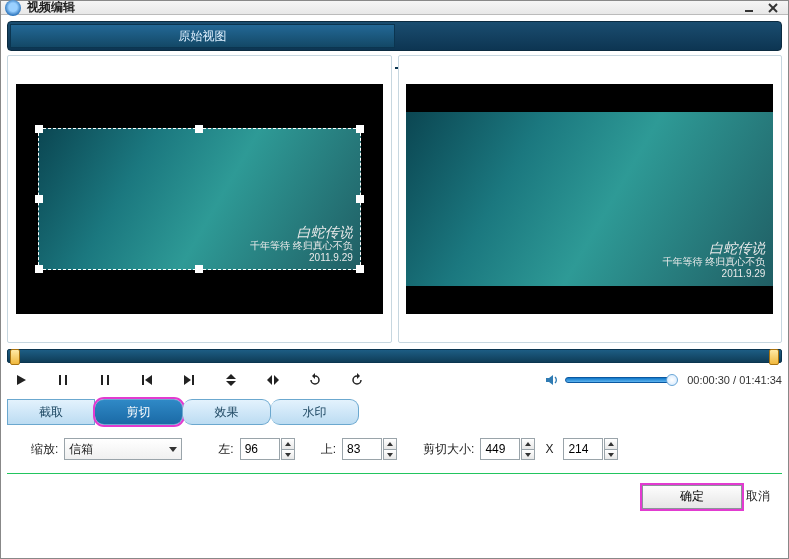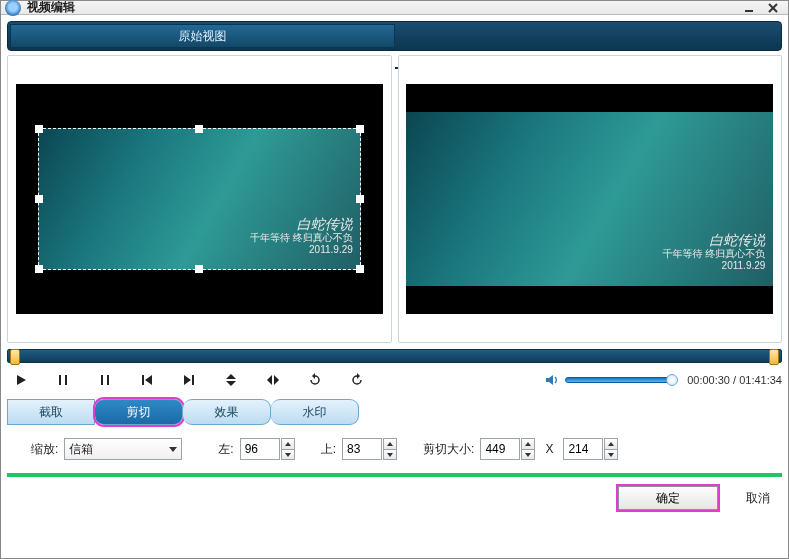--- a/index.html
+++ b/index.html
@@ -14,21 +14,21 @@
   .content { flex: 1; padding: 6px; display: flex; flex-direction: column; }
   .gradient-frame { background: linear-gradient(#1a4d70,#0d3552); border: 1px solid #0b2b40; border-radius: 4px; padding: 2px; }
   .view-header { display: flex; height: 24px; }
   .view-header .cell { flex: 1; display: flex; align-items: center; justify-content: center; color: #dff0ff; font-size: 12px; background: linear-gradient(#236896,#134866); border: 1px solid #0b3550; }
   .view-header .cell + .cell { border-left: none; margin-top: 43px; }
 
   .previews { display: flex; gap: 6px; margin-top: 4px; }
   .preview { flex: 1; height: 288px; background: #fff; border: 1px solid #c7d7e0; border-radius: 2px; position: relative; display: flex; align-items: center; justify-content: center; }
   .video-box { width: 96%; height: 230px; background: #000; display: flex; align-items: center; justify-content: center; position: relative; }
   .video-still { width: 88%; height: 62%; background: linear-gradient(120deg,#0b4652 0%,#1b787f 30%,#2e9a96 55%,#205e64 100%); position: relative; }
-  .watermark { position: absolute; right: 8px; bottom: 14px; color: #eaeaea; font-size: 10px; text-align: right; line-height: 1.2; font-family: "KaiTi","SimSun",serif; }
+  .watermark { position: absolute; right: 8px; bottom: 6px; color: #eaeaea; font-size: 10px; text-align: right; line-height: 1.2; font-family: "KaiTi","SimSun",serif; }
   .crop-sel { position: absolute; border: 1px dashed #fff; inset: 0; }
   .handle { position: absolute; width: 8px; height: 8px; background: #fff; }
   .h-nw{top:-4px;left:-4px}.h-n{top:-4px;left:calc(50% - 4px)}.h-ne{top:-4px;right:-4px}
   .h-w{top:calc(50% - 4px);left:-4px}.h-e{top:calc(50% - 4px);right:-4px}
   .h-sw{bottom:-4px;left:-4px}.h-s{bottom:-4px;left:calc(50% - 4px)}.h-se{bottom:-4px;right:-4px}
 
   .video-box.output .video-still { width: 100%; height: 76%; }
 
   .timeline { margin-top: 6px; height: 14px; background: linear-gradient(#1d5d84,#0f3d58); border: 1px solid #0b3550; border-radius: 2px; position: relative; }
   .timeline .marker { position: absolute; top: -1px; width: 10px; height: 16px; background: linear-gradient(#ffe9a5,#f0b83d); border: 1px solid #a87310; border-radius: 2px; }
@@ -56,21 +56,21 @@
   .select .arrow { width: 0; height: 0; border-left: 4px solid transparent; border-right: 4px solid transparent; border-top: 5px solid #333; }
   .numbox { display: flex; align-items: center; height: 22px; }
   .numbox input { width: 40px; height: 22px; border: 1px solid #9aa4aa; text-align: left; padding: 0 4px; font-size: 12px; }
   .spin { display: flex; flex-direction: column; margin-left: 1px; }
   .spin button { width: 14px; height: 11px; border: 1px solid #9aa4aa; background: linear-gradient(#fff,#e8e8e8); padding: 0; display:flex;align-items:center;justify-content:center; cursor:pointer;}
   .spin button:first-child{border-bottom:none;}
   .spin svg { width: 6px; height: 4px; }
   .btn { height: 24px; min-width: 100px; border: 1px solid #8b949a; background: linear-gradient(#fdfdfd,#e6e6e6); font-size: 12px; cursor: pointer; display:flex;align-items:center;justify-content:center; }
   .form-row .flex-spacer{flex:1;}
 
-  .footer { display: flex; align-items: center; height: 46px; padding: 0 12px; border-top: 4px solid #22c55e; justify-content: flex-end; gap: 28px; }
+  .footer { display: flex; align-items: center; height: 46px; padding: 0 12px; border-top: 1px solid #22c55e; justify-content: flex-end; gap: 4px; }
 </style>
 </head>
 <body>
 
 <div class="window">
   <div class="titlebar">
     <div class="app-icon"></div>
     <span>视频编辑</span>
     <div class="spacer"></div>
     <div class="winbtn">

